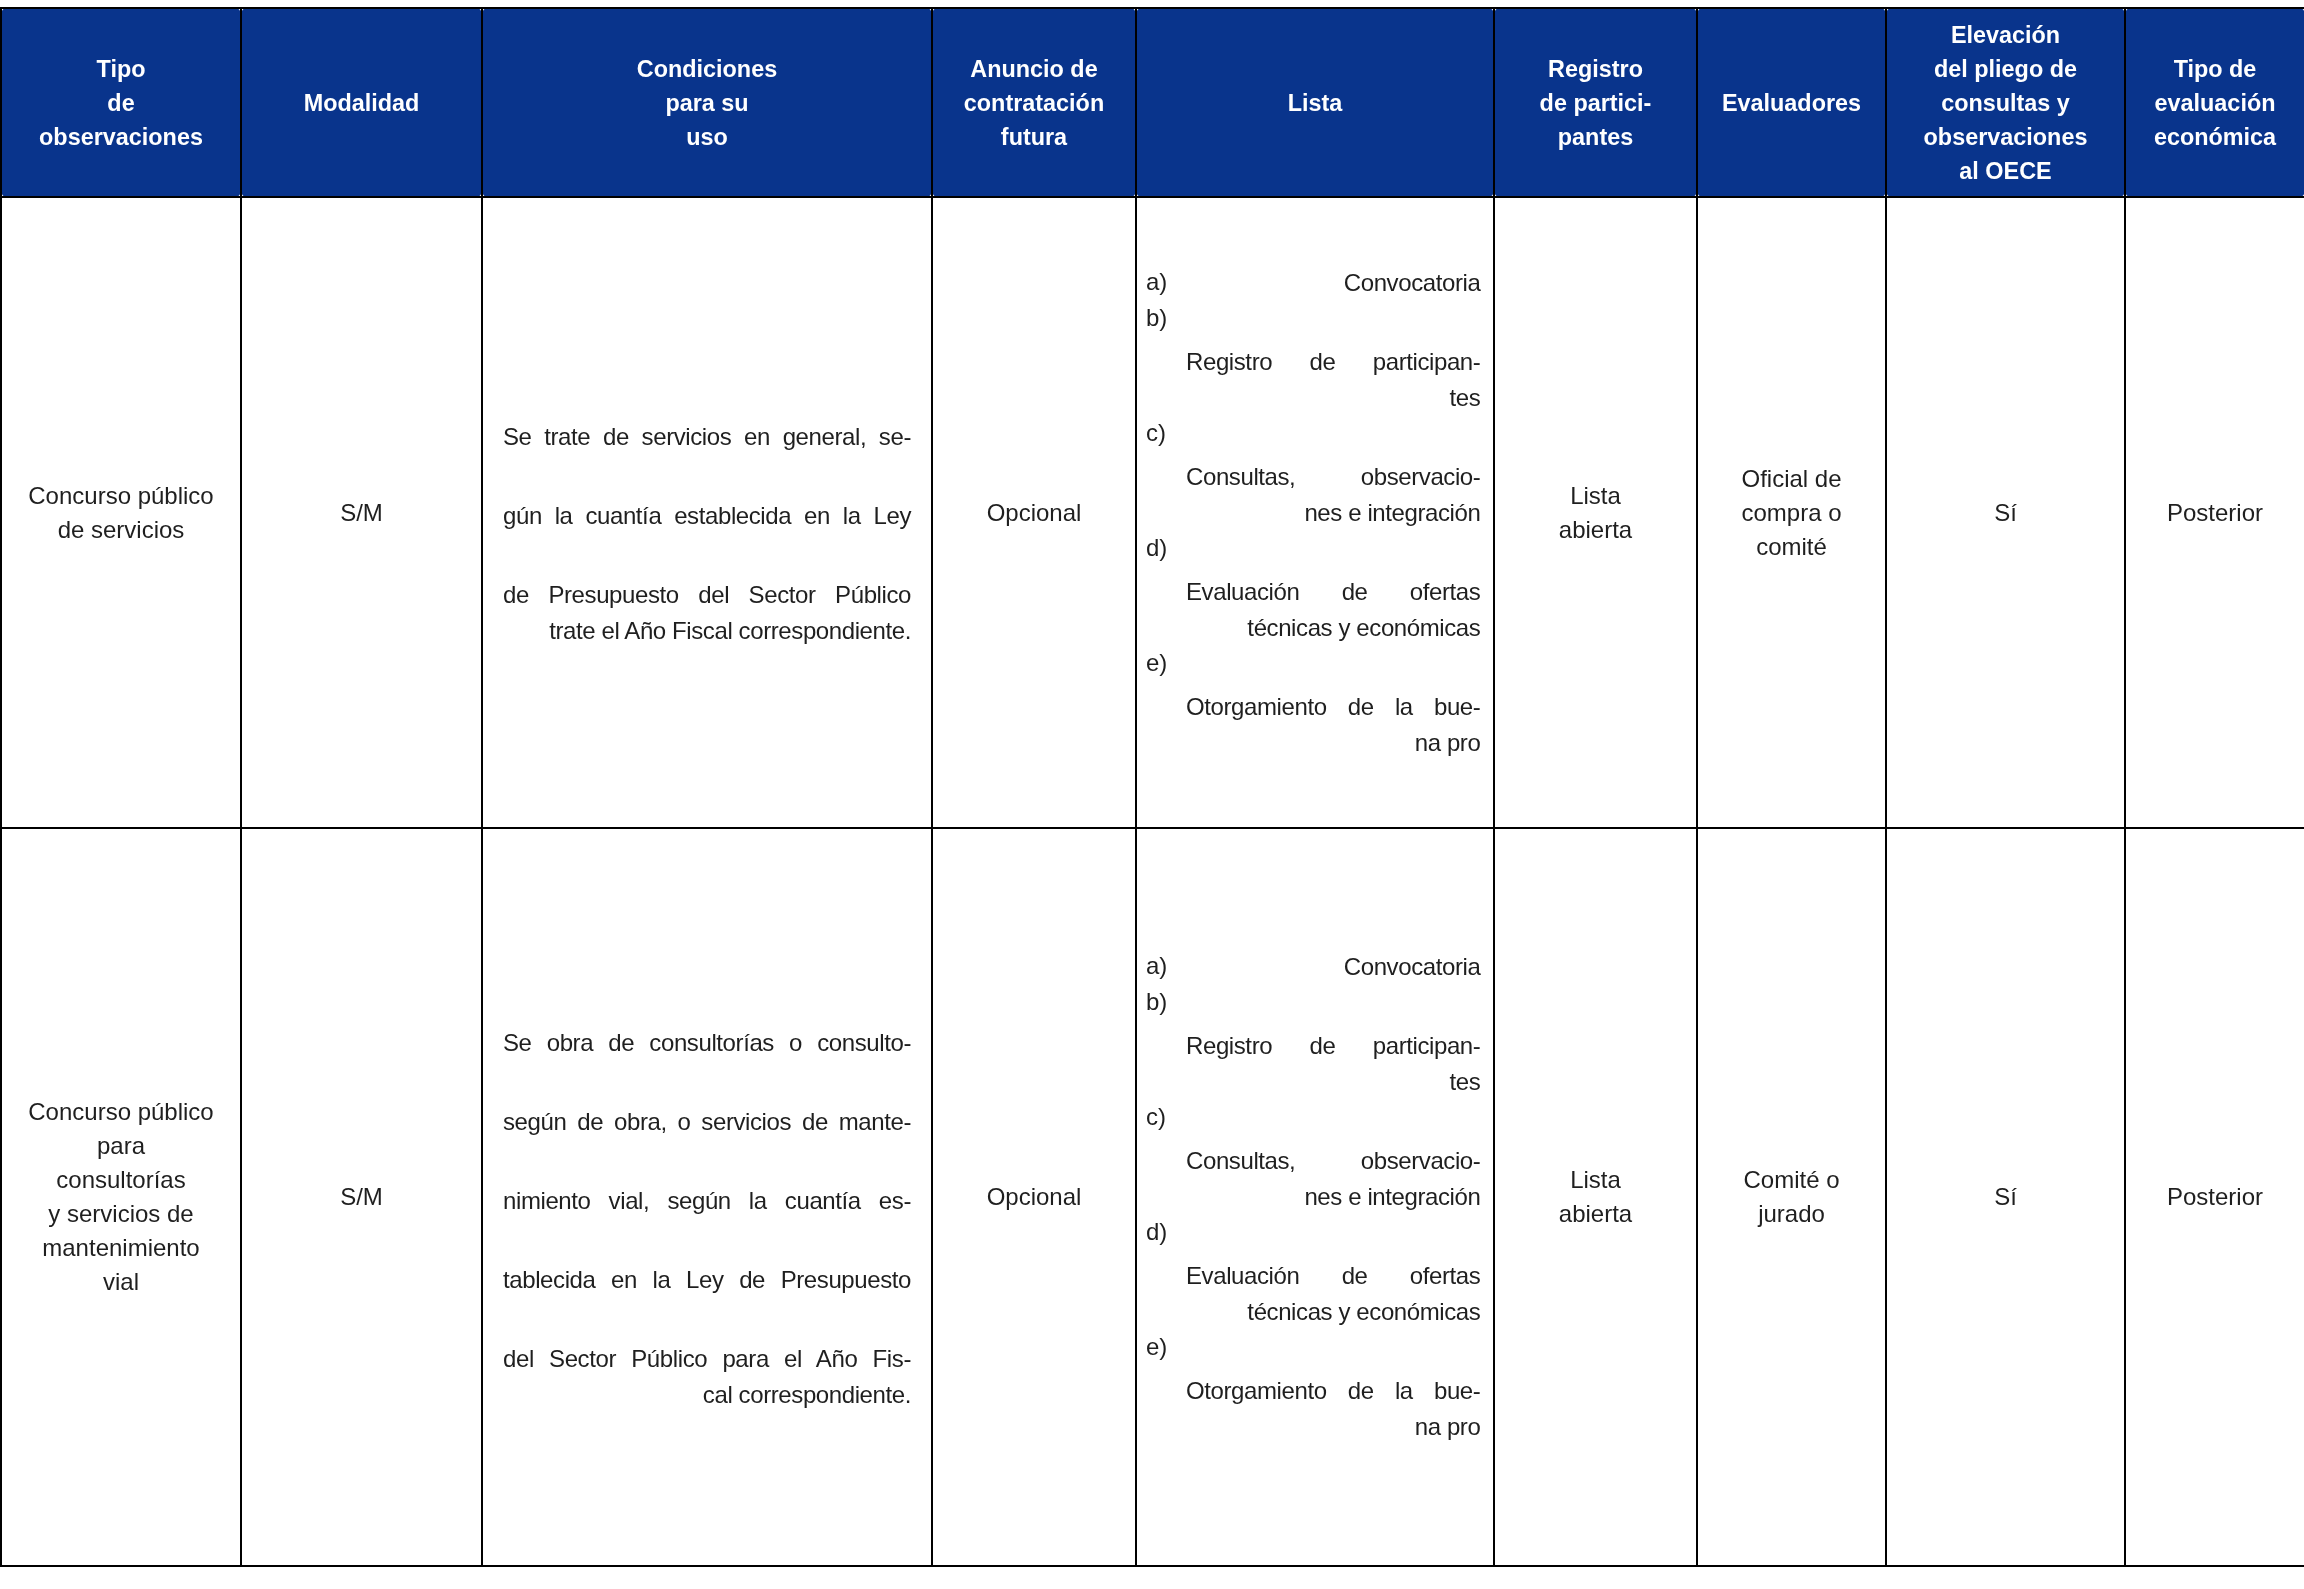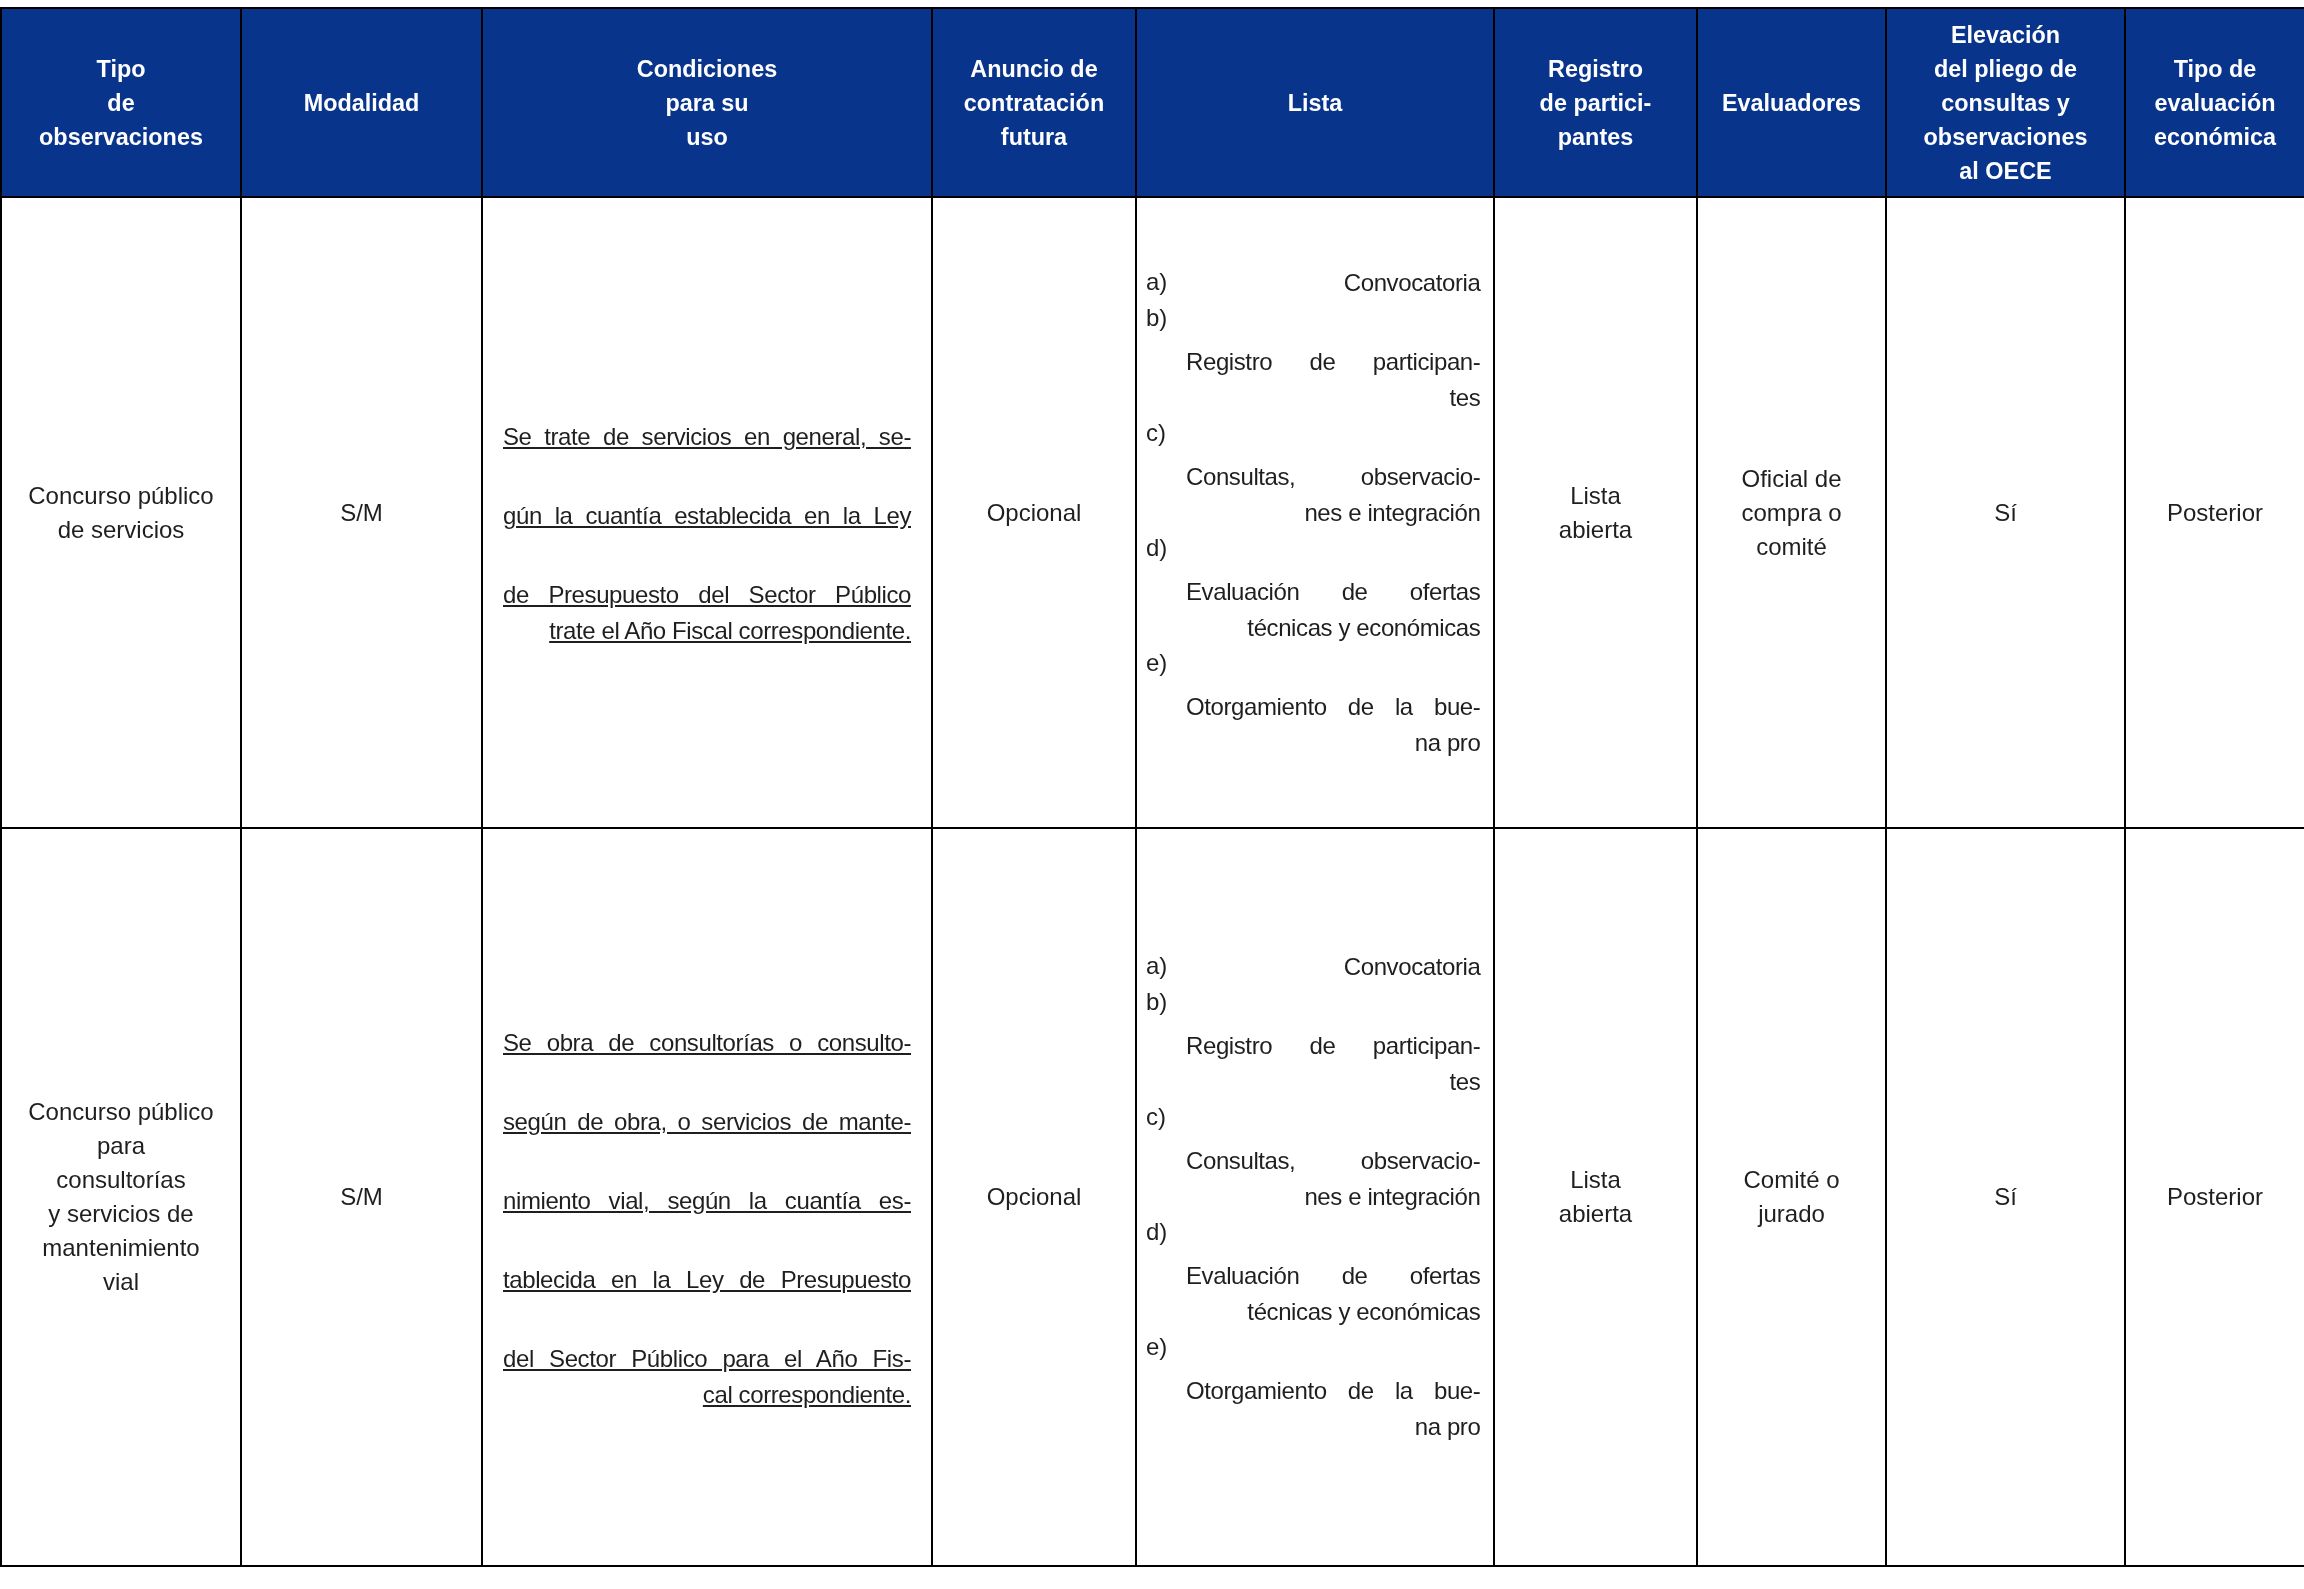--- a/index.html
+++ b/index.html
@@ -28,25 +28,26 @@
   .tbl tbody tr.row-0 { height: 631px; }
   .tbl tbody tr.row-1 { height: 738px; }
   th.hcell {
     background: #09348c;
     color: #ffffff;
     font-weight: bold;
     font-size: 23.4px;
     line-height: 34px;
     text-align: center;
     padding: 0 7.2px;
+    border-radius: 6px;
   }
   td { font-size: 24px; line-height: 34px; }
   .pre { white-space: pre-line; }
   td.center { text-align: center; padding: 0 9px; }
-  td.para { padding: 12px 20px; text-align: left; text-decoration: underline; }
+  td.para { padding: 12px 20px; text-align: left; }
   .jline { text-align: justify; text-align-last: justify; word-spacing: -0.9px; letter-spacing: -0.4px; line-height: 36px; margin-top: 43px; }
   .lline { text-align: right; letter-spacing: -0.4px; line-height: 36px; }
   td.etapas { padding: 0 12.6px 0 9px; }
   .item { display: flex; align-items: flex-start; }
   .item .lbl { flex: 0 0 40px; text-align: left; }
   .item .itxt { flex: 1 1 auto; min-width: 0; }
 </style>
 </head>
 <body>
 

